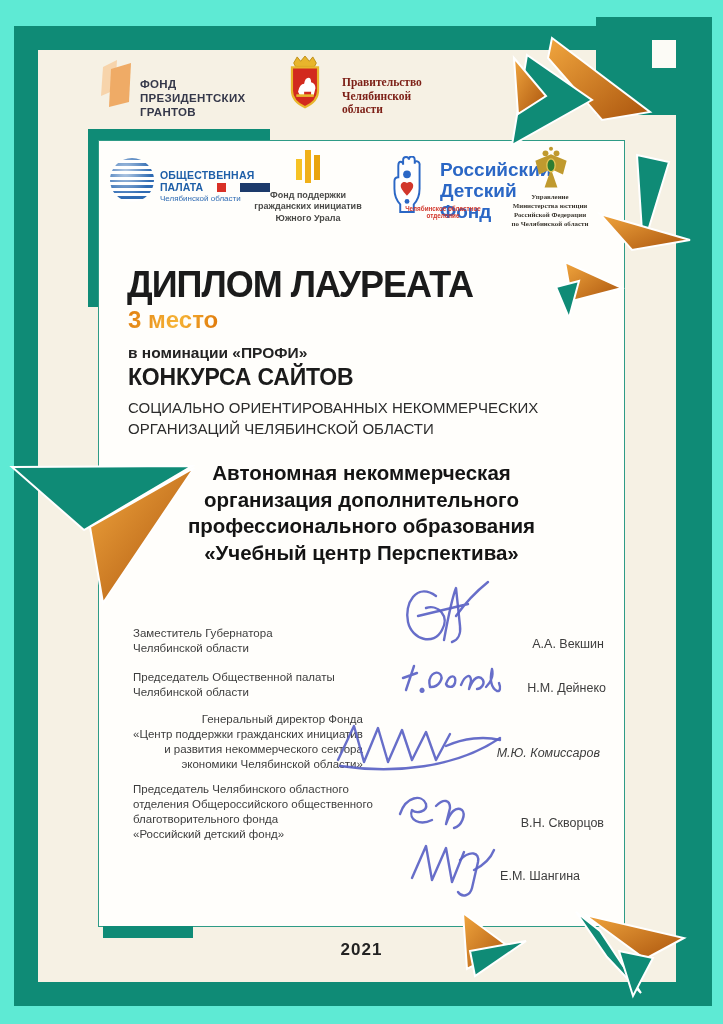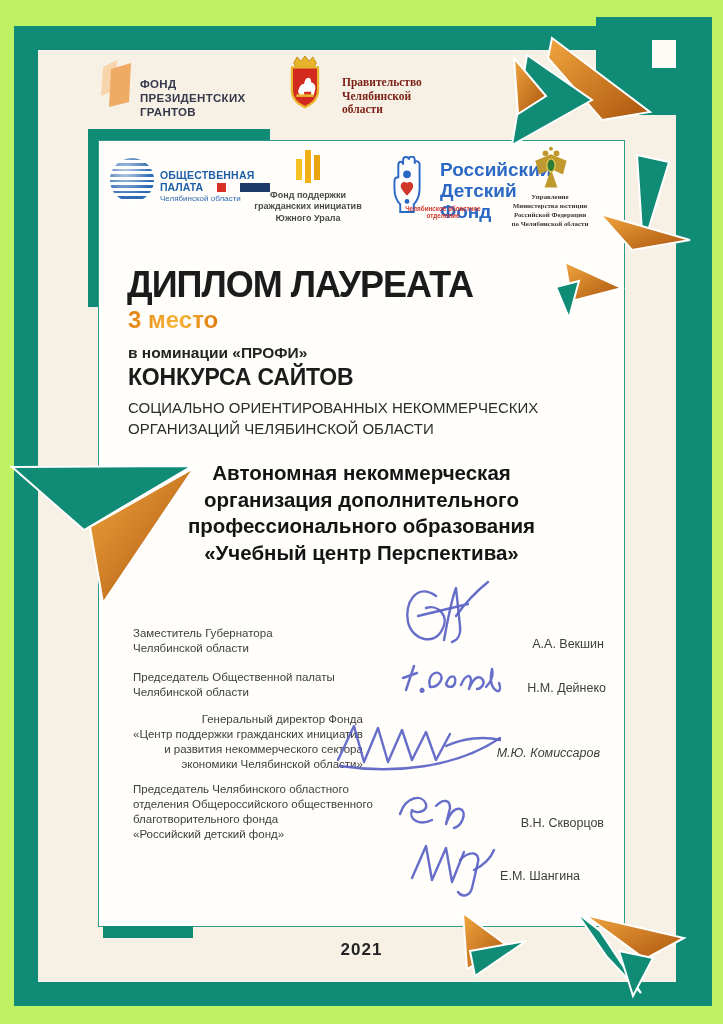--- a/index.html
+++ b/index.html
@@ -1,16 +1,16 @@
 <!DOCTYPE html>
 <html><head>
 <meta charset="utf-8">
 <style>
   html,body{margin:0;padding:0;background:#ffffff;}
-  .page{position:relative;width:723px;height:1024px;background:#bef264;
+  .page{position:relative;width:723px;height:1024px;background:#5eead4;
         font-family:"Liberation Sans",sans-serif;overflow:hidden;}
   .abs{position:absolute;}
   .teal{background:#0f8b76;}
   .pre{white-space:pre-line;}
 
   
   .frame-top{left:14px;top:26px;width:698px;height:24px;}
   .frame-left{left:14px;top:26px;width:24px;height:980px;}
   .frame-right{left:676px;top:26px;width:36px;height:980px;}
   .frame-bottom{left:14px;top:982px;width:698px;height:24px;}

